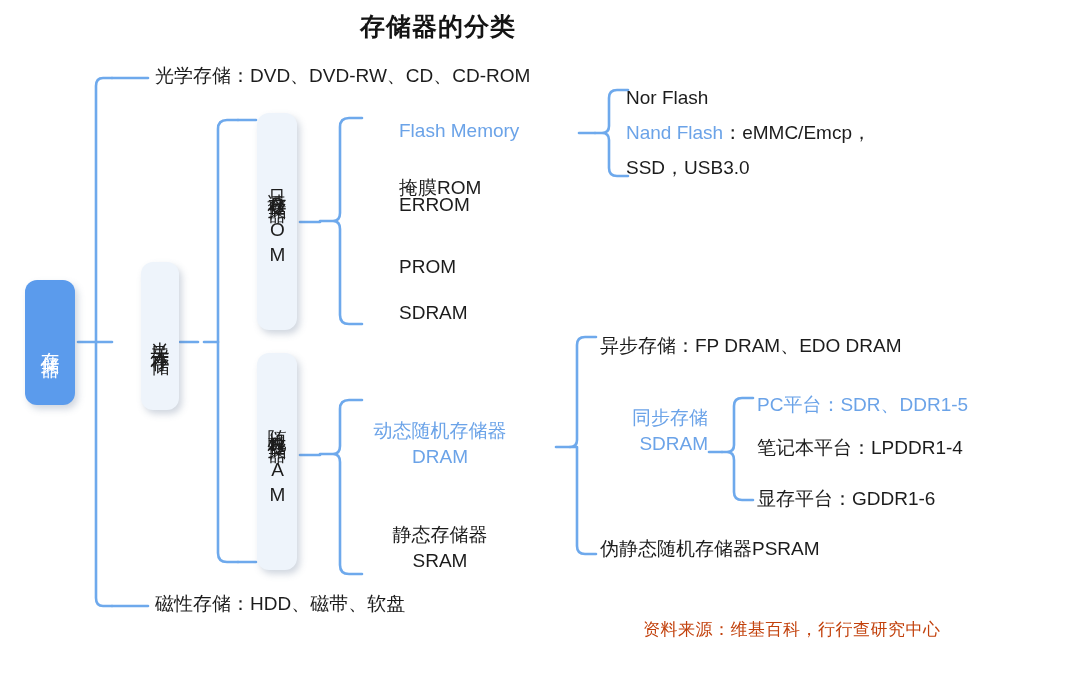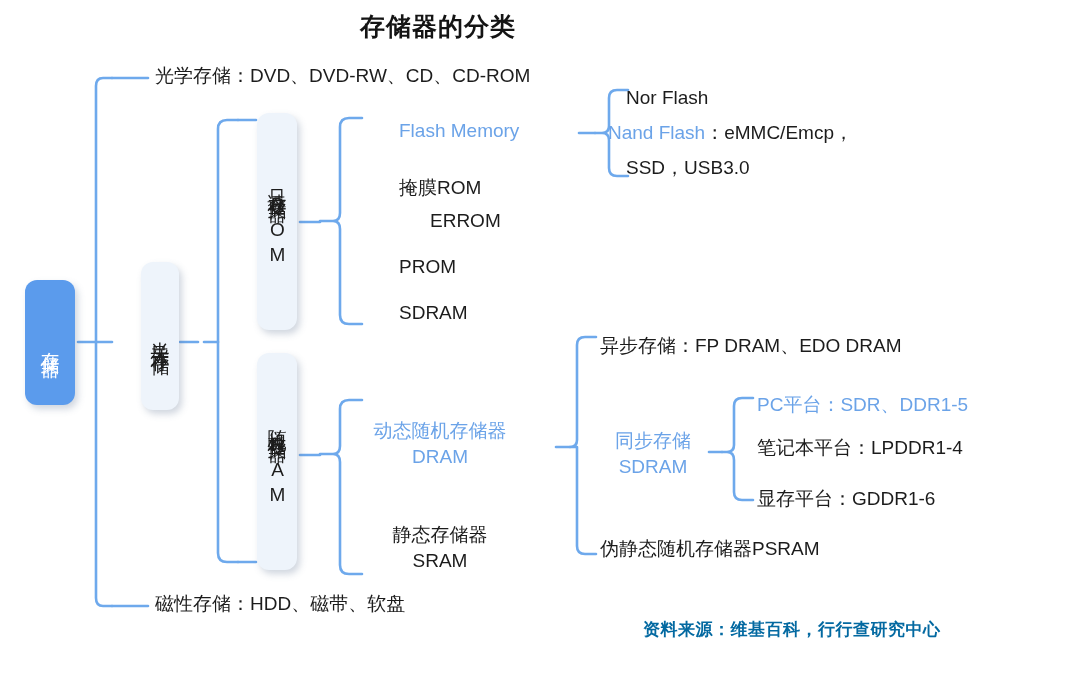--- a/index.html
+++ b/index.html
@@ -30,21 +30,21 @@
     box-shadow:3px 4px 7px rgba(100,120,150,.30);
   }
   .vbox.primary{
     background:#5b9bec;color:#ffffff;font-weight:500;
   }
   .vbox.light{
     background:#eef4fb;color:#1c1c1c;
   }
 
   .source{
-    position:absolute;font-size:17px;font-weight:bold;color:#0369a1;
+    position:absolute;font-size:17px;font-weight:normal;color:#c2410c;
     letter-spacing:.5px;white-space:nowrap;
   }
 </style>
 </head>
 <body>
 
 <div id="canvas">
 
   <div class="title">存储器的分类</div>
 
@@ -92,44 +92,44 @@
   <div class="vbox light" style="left:257px;top:113px;width:40px;height:217px;">只读存储器ROM</div>
 
   <div class="vbox light" style="left:257px;top:353px;width:40px;height:217px;">随机存储器RAM</div>
 
   <div class="node" style="left:155px;top:63px;">光学存储：DVD、DVD-RW、CD、CD-ROM</div>
 
   <div class="node" style="left:155px;top:591px;">磁性存储：HDD、磁带、软盘</div>
 
   <div class="node accent" style="left:399px;top:118px;">Flash Memory</div>
   <div class="node" style="left:399px;top:163px;margin-top:12px;">掩膜ROM</div>
-  <div class="node" style="left:399px;top:208px;margin-left:31px;">ERROM</div>
+  <div class="node" style="left:399px;top:192px;">ERROM</div>
   <div class="node" style="left:399px;top:254px;">PROM</div>
   <div class="node" style="left:399px;top:300px;">SDRAM</div>
 
   <div class="node" style="left:626px;top:85px;">Nor Flash</div>
 
-  <div class="node" style="left:608px;top:120px;text-align:center;">
+  <div class="node" style="left:626px;top:120px;text-align:center;">
     <span class="accent" style="color:#6ba3e8;">Nand Flash</span><span>：eMMC/Emcp，</span>
   </div>
   <div class="node" style="left:626px;top:155px;">SSD，USB3.0</div>
 
   <div class="node accent center" style="left:360px;top:418px;width:160px;">
     <div>动态随机存储器</div>
     <div>DRAM</div>
   </div>
 
   <div class="node center" style="left:360px;top:522px;width:160px;">
     <div>静态存储器</div>
     <div>SRAM</div>
   </div>
 
   <div class="node" style="left:600px;top:333px;">异步存储：FP DRAM、EDO DRAM</div>
 
-  <div class="node accent center" style="left:598px;top:428px;width:110px;">
+  <div class="node accent center" style="left:598px;top:405px;width:110px;text-align:right;">
     <div>同步存储</div>
     <div>SDRAM</div>
   </div>
 
   <div class="node" style="left:600px;top:536px;">伪静态随机存储器PSRAM</div>
 
   <div class="node accent" style="left:757px;top:392px;">PC平台：SDR、DDR1-5</div>
   <div class="node" style="left:757px;top:435px;">笔记本平台：LPDDR1-4</div>
   <div class="node" style="left:757px;top:486px;">显存平台：GDDR1-6</div>
 

